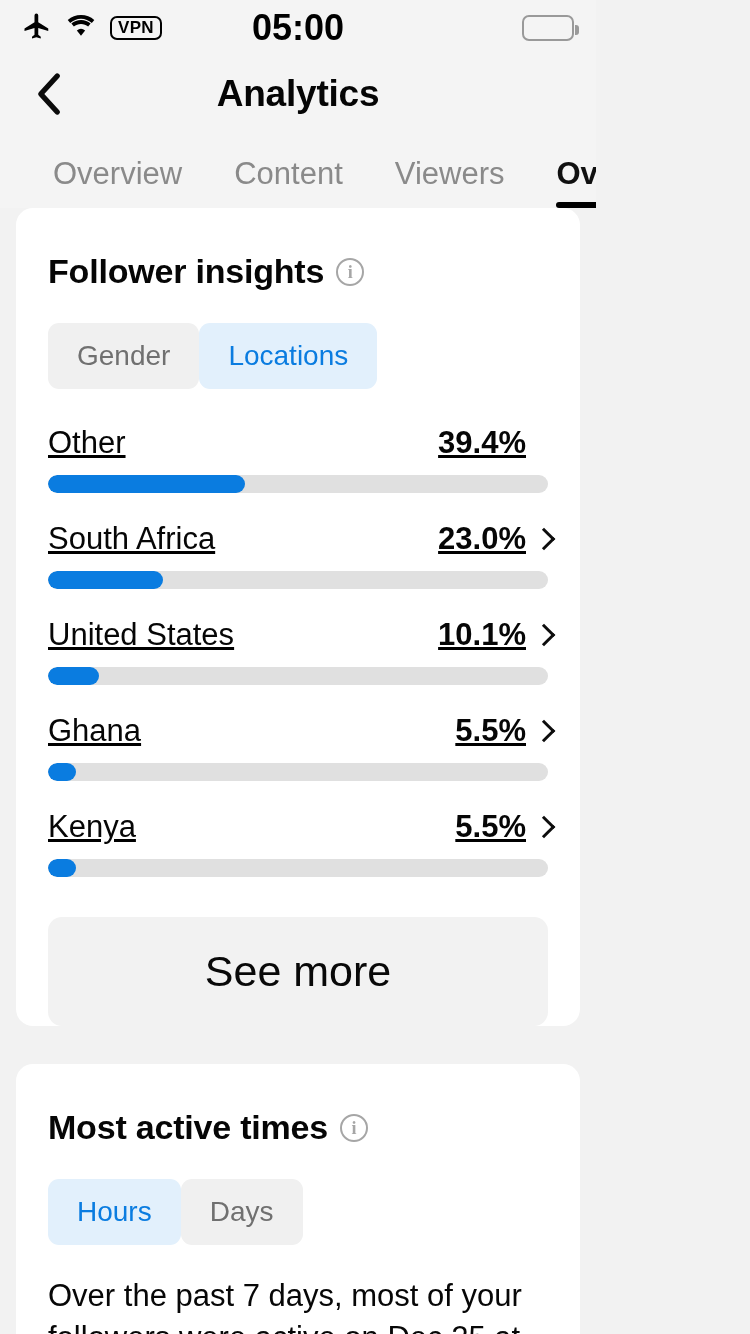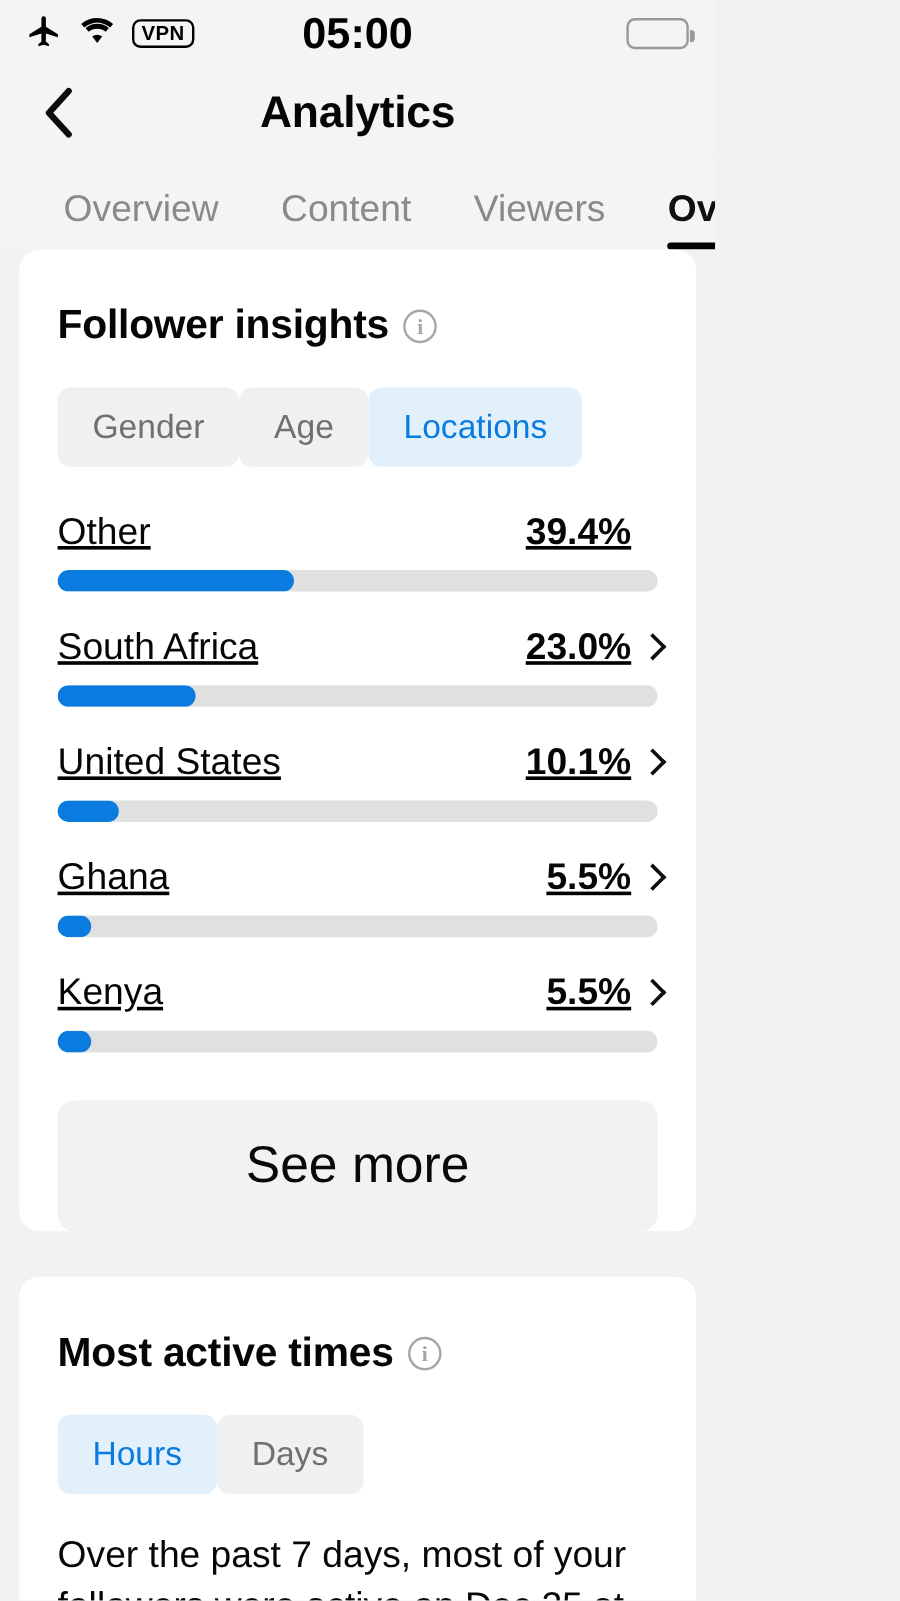--- a/index.html
+++ b/index.html
@@ -351,21 +351,20 @@
   <div class="scroll-area">
 
     <div class="card">
       <div class="card-title-row">
         <span class="card-title">Follower insights</span>
         <span class="info-icon">i</span>
       </div>
 
       <div class="chip-row">
         <div class="chip">Gender</div>
-        <div class="chip">Age</div>
         <div class="chip active">Locations</div>
       </div>
 
       <div class="loc-list">
 
         <div class="loc-row">
           <div class="loc-head">
             <span class="loc-name">Other</span>
             <span class="loc-right">
               <span class="loc-pct">39.4%</span>

